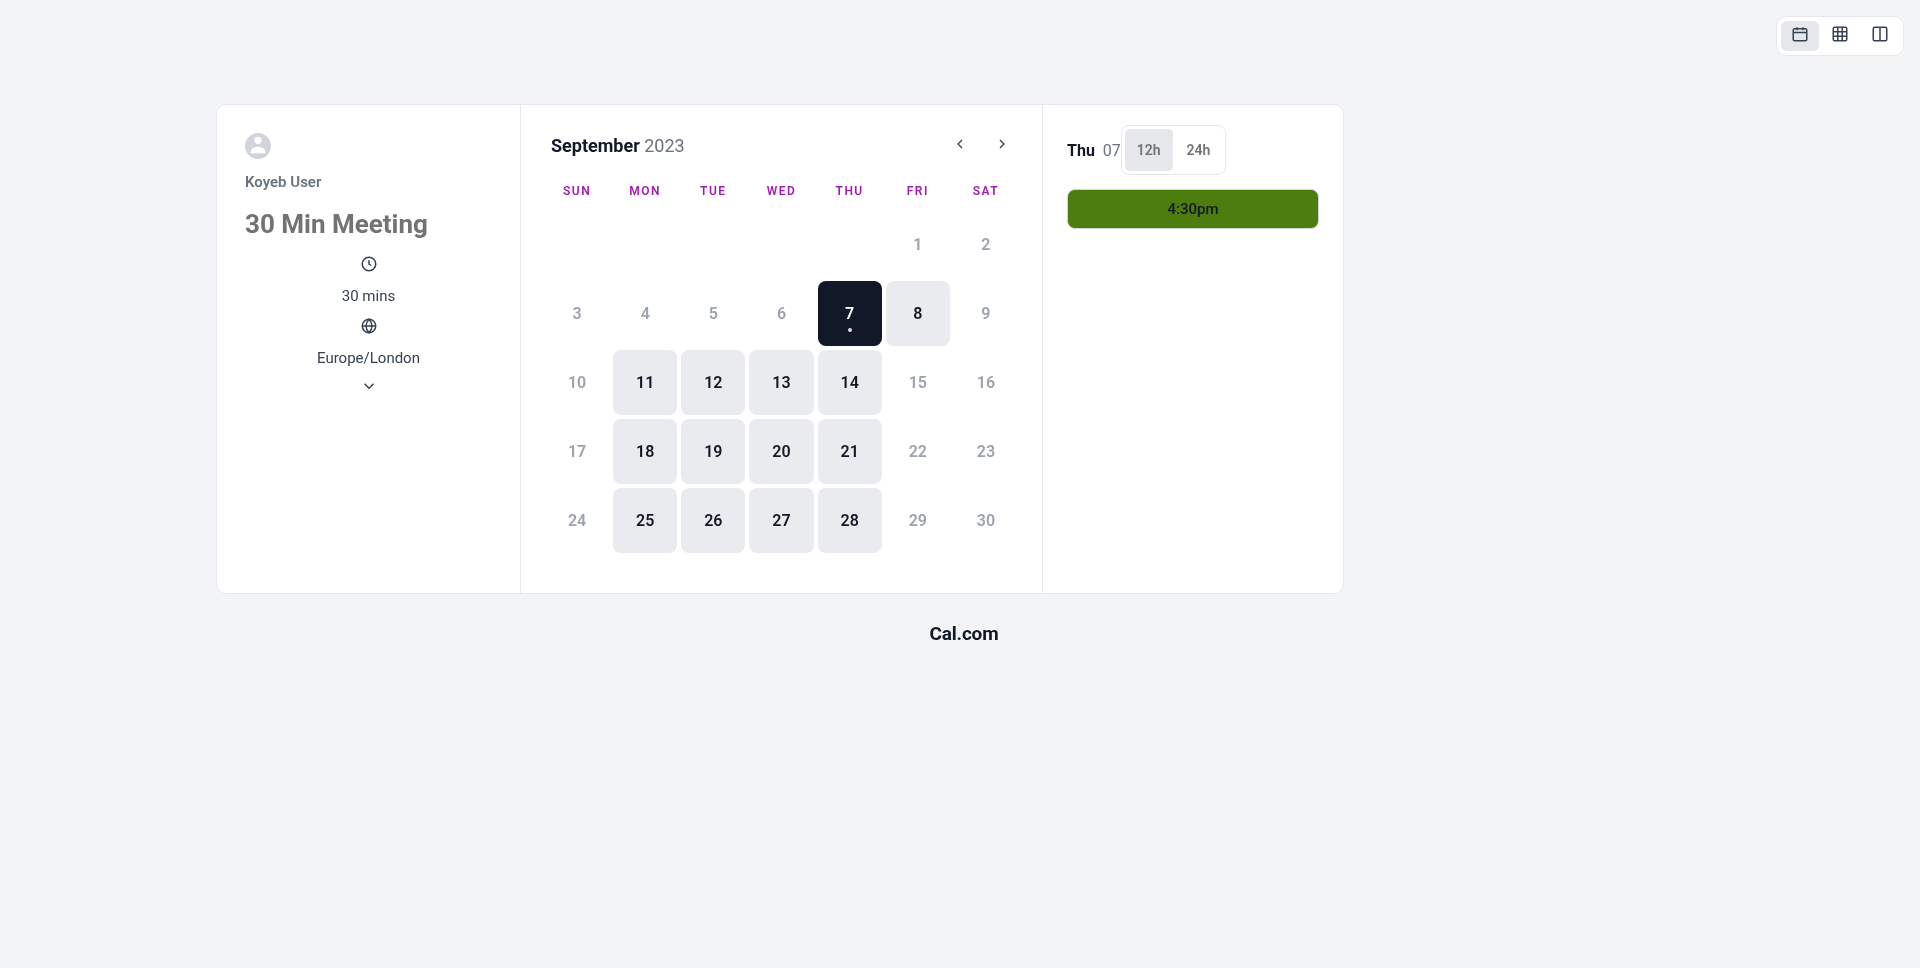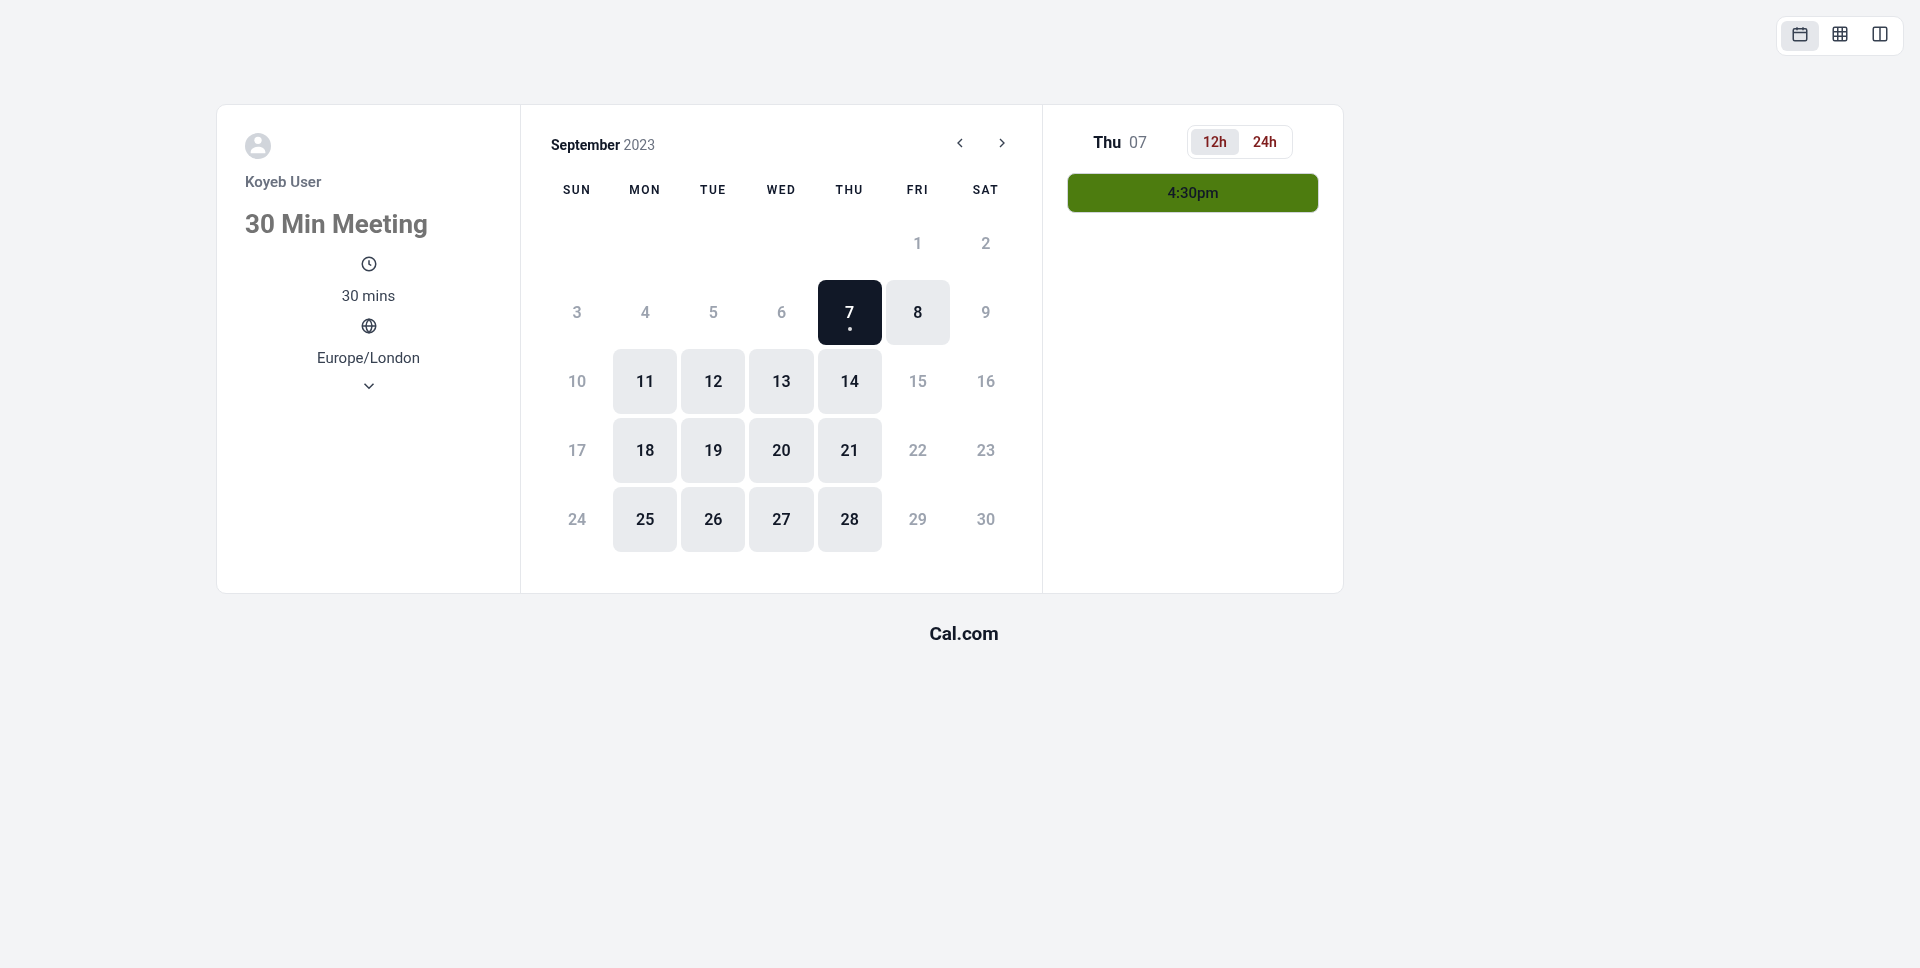--- a/index.html
+++ b/index.html
@@ -95,37 +95,37 @@
     flex: 0 0 522px;
     padding: 24px 24px 28px 24px;
     border-right: 1px solid #e5e7eb;
   }
   .month-header {
     display: flex;
     align-items: center;
     justify-content: space-between;
     padding: 6px 6px 12px 6px;
   }
-  .month-title { font-size: 14px; font-weight: 400; color: #6b7280;}
+  .month-title { font-size: 18px; font-weight: 400; color: #6b7280;}
   .month-title strong { font-weight: 700; color:#111827; }
   .month-nav { display:flex; gap: 22px; color:#374151; }
   .nav-btn { width: 20px; height: 20px; display:inline-flex; align-items:center; justify-content:center; cursor:pointer; }
 
   .dow-row {
     display: grid;
     grid-template-columns: repeat(7, 1fr);
     gap: 4px;
     margin-top: 8px;
   }
   .dow {
     text-align: center;
     font-size: 12px;
     letter-spacing: 1.5px;
     font-weight: 600;
-    color: #0f172a;
+    color: #a21caf;
     padding: 8px 0 14px 0;
   }
   .cal-grid {
     display: grid;
     grid-template-columns: repeat(7, 1fr);
     gap: 4px;
   }
   .day {
     height: 65px;
     border-radius: 8px;
@@ -143,39 +143,38 @@
   .day .dot { position:absolute; bottom:14px; width:4px; height:4px; border-radius:50%; background:rgba(255,255,255,0.85); }
 
   
   .right-panel {
     flex: 1;
     padding: 20px 24px 24px 24px;
   }
   .right-header {
     display:flex;
     align-items:center;
-    justify-content:center;
+    justify-content:flex-start;
     margin-bottom: 14px;
-    gap: 40px;
   }
   .selected-date { font-size: 16px; color:#6b7280; }
   .selected-date strong { font-weight:700; color:#111827; margin-right:4px; }
 
   .hour-toggle {
     display:inline-flex;
     border: 1px solid #e5e7eb;
     border-radius: 8px;
     padding: 3px;
     gap: 2px;
   }
   .hour-btn {
-    padding: 5px 12px;
+    padding: 13px 12px;
     font-size: 14px;
     font-weight: 600;
-    color:#7f1d1d;
+    color:#737373;
     border-radius: 5px;
     cursor:pointer;
   }
   .hour-btn.active { background:#e5e7eb; }
 
   .slot-list { display:flex; flex-direction:column; gap:10px; }
   .slot {
     border: 1px solid #d1d5db;
     border-radius: 8px;
     text-align:center;

